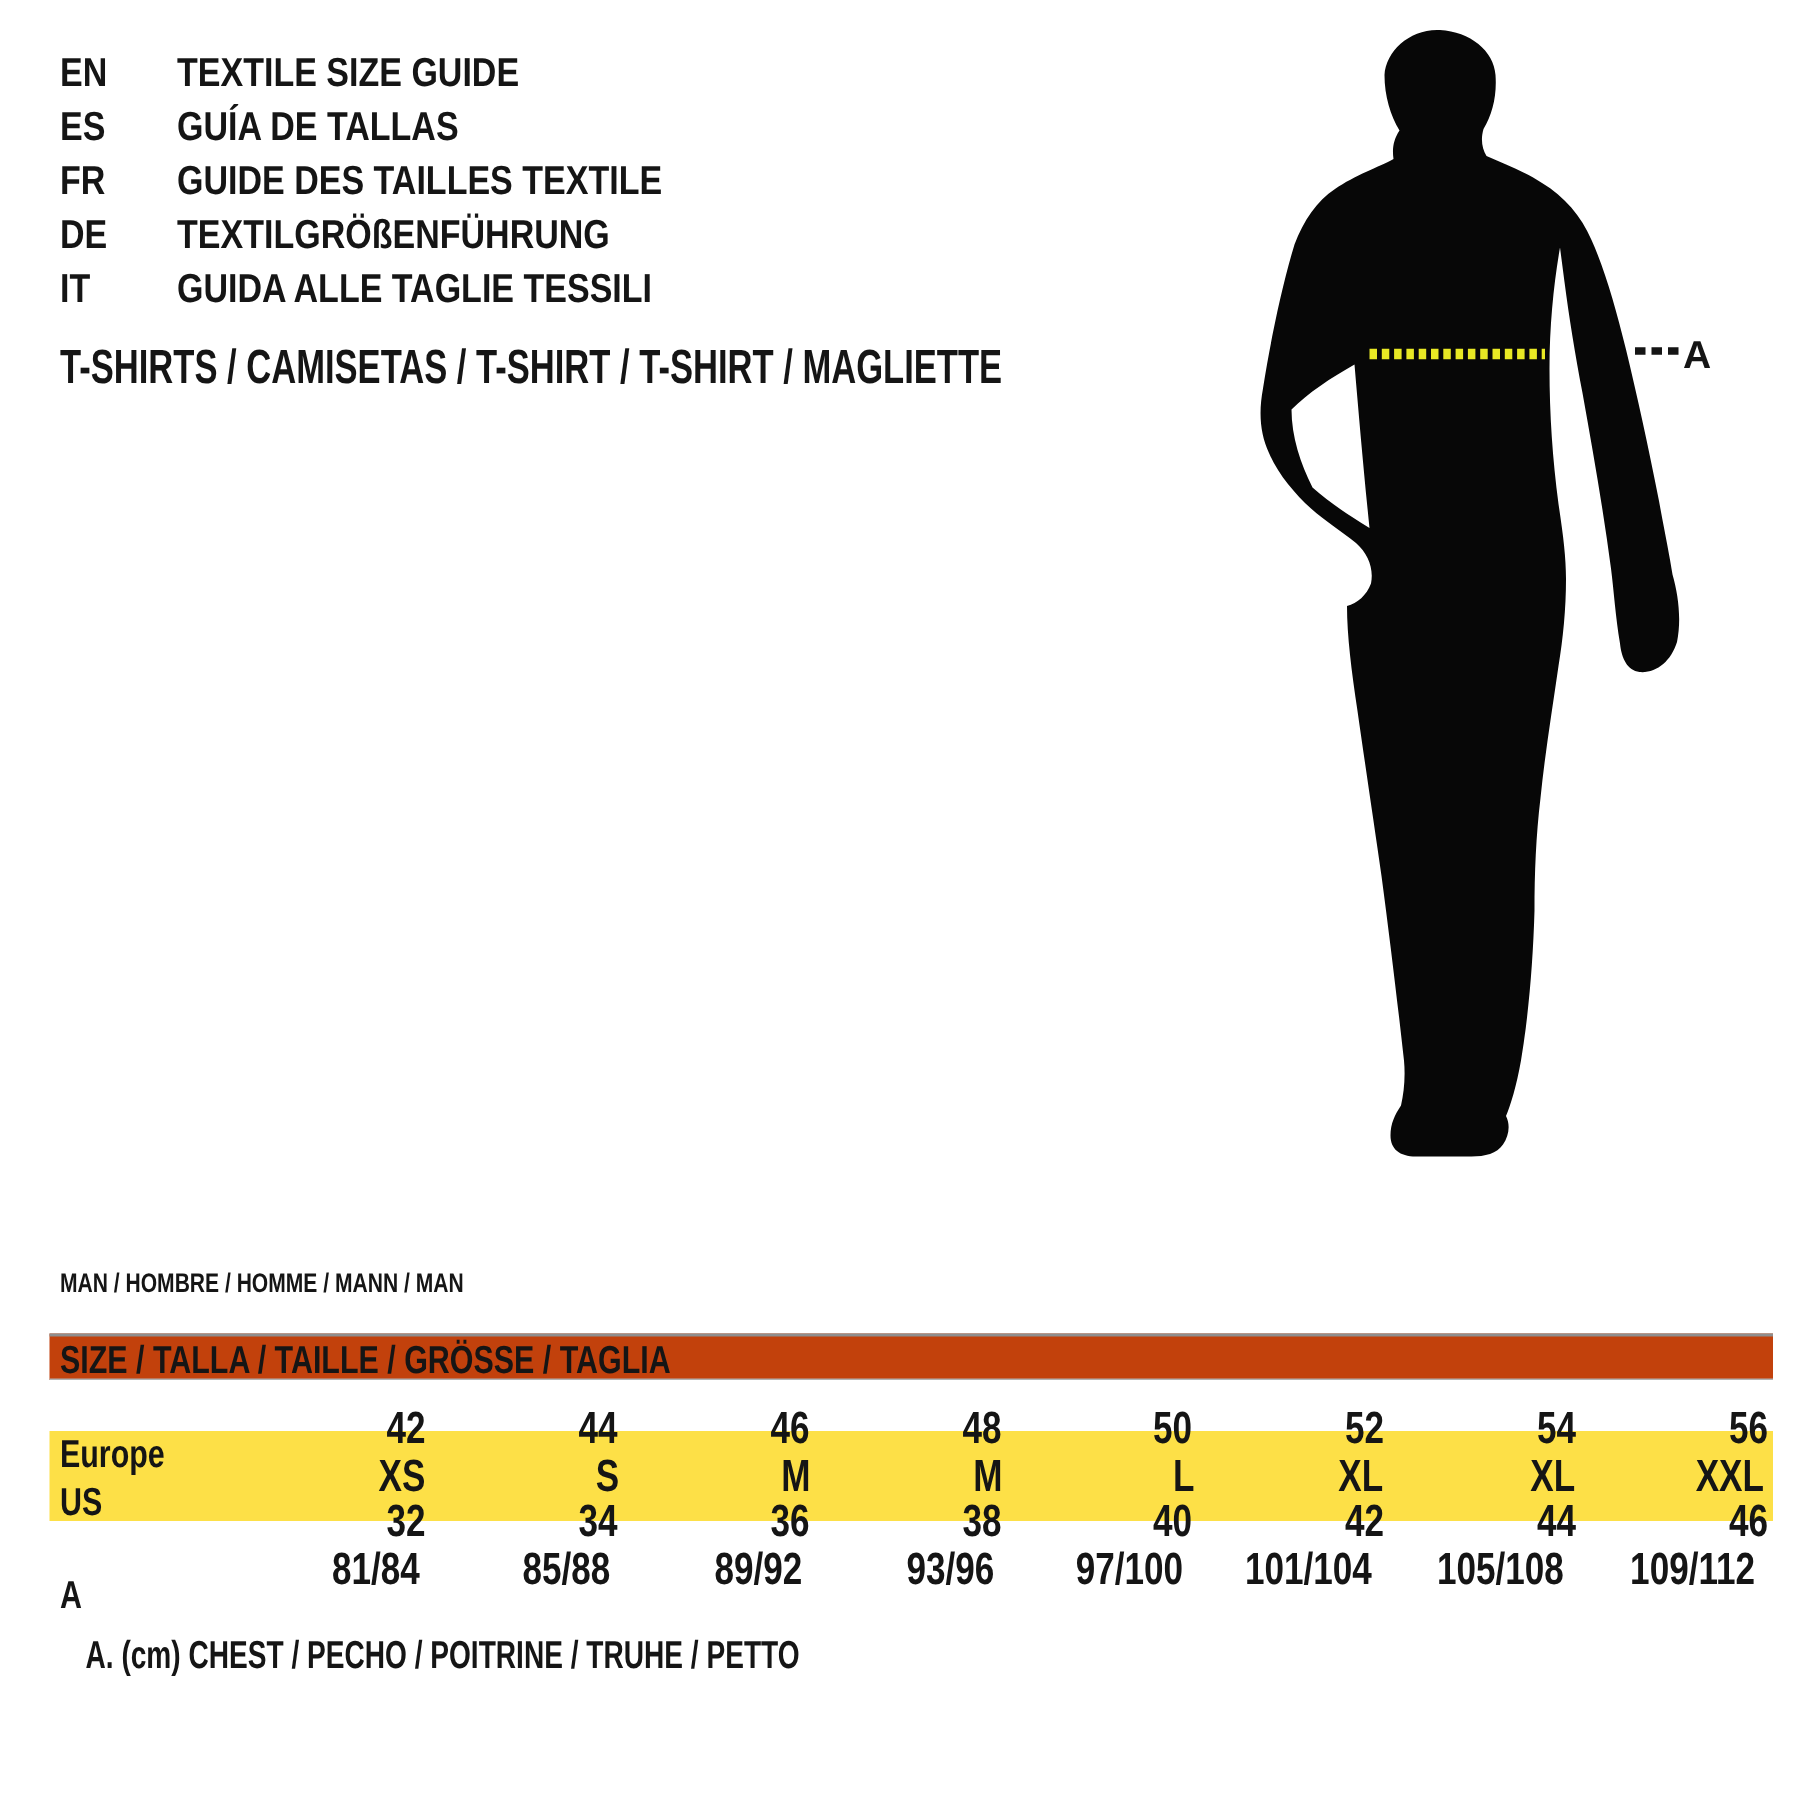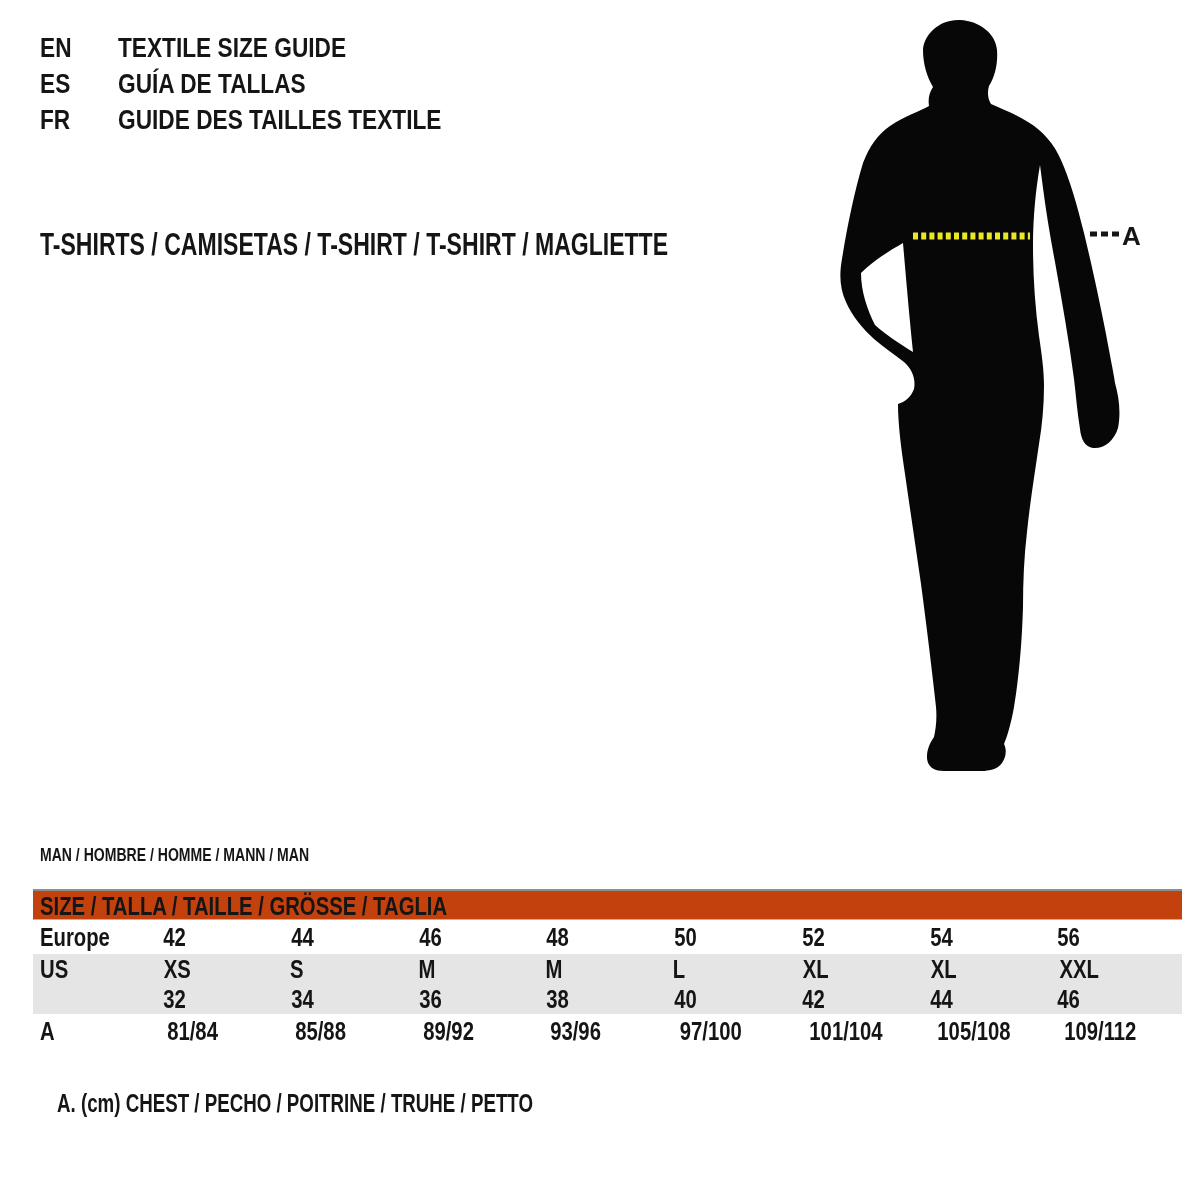--- a/index.html
+++ b/index.html
@@ -32,24 +32,24 @@
   
   .size-table{position:absolute;left:33px;top:889px;width:1149px;}
   .table-header{
     height:31px;line-height:31px;background:#c2410c;
     border-top:2px solid #8e8e8e;border-bottom:1px solid #b2b2b2;
     font-size:26px;font-weight:bold;padding-left:7px;box-sizing:border-box;
   }
   .t-row{display:flex;width:100%;}
   .t-row.h34{height:34px;line-height:34px;}
   .t-row.h30{height:30px;line-height:30px;}
-  .t-row.band{background:#e5e5e5;}
+  .t-row.band{background:#fde047;}
   .t-label{flex:0 0 127px;padding-left:7px;box-sizing:border-box;
-    font-size:26px;font-weight:bold;}
-  .t-cell{flex:1 1 0;text-align:left;font-size:26px;font-weight:bold;}
+    font-size:26px;font-weight:bold;margin-top:32px;}
+  .t-cell{flex:1 1 0;text-align:right;font-size:30px;font-weight:bold;margin-top:16px;}
 
   
   .footnote{position:absolute;left:40px;top:1088px;height:30px;line-height:30px;
     font-size:26px;font-weight:bold;margin-left:17px;}
 </style>
 </head>
 <body>
 
 <div class="page">
 
@@ -58,20 +58,28 @@
       <span class="lang-code"><span class="cx84">EN</span></span>
       <span class="cx84">TEXTILE SIZE GUIDE</span>
     </div>
     <div class="lang-row">
       <span class="lang-code"><span class="cx84">ES</span></span>
       <span class="cx84">GUÍA DE TALLAS</span>
     </div>
     <div class="lang-row">
       <span class="lang-code"><span class="cx84">FR</span></span>
       <span class="cx84">GUIDE DES TAILLES TEXTILE</span>
+    </div>
+    <div class="lang-row">
+      <span class="lang-code"><span class="cx84">DE</span></span>
+      <span class="cx84">TEXTILGRÖßENFÜHRUNG</span>
+    </div>
+    <div class="lang-row">
+      <span class="lang-code"><span class="cx84">IT</span></span>
+      <span class="cx84">GUIDA ALLE TAGLIE TESSILI</span>
     </div>
   </div>
 
   <div class="product-block">
     <div class="product-line"><span class="cx72">T-SHIRTS / CAMISETAS / T-SHIRT / T-SHIRT / MAGLIETTE</span></div>
   </div>
 
   <div class="figure-wrap">
     <svg width="380" height="800" viewBox="820 0 380 800" xmlns="http://www.w3.org/2000/svg">
       <path fill="#070707" d="

